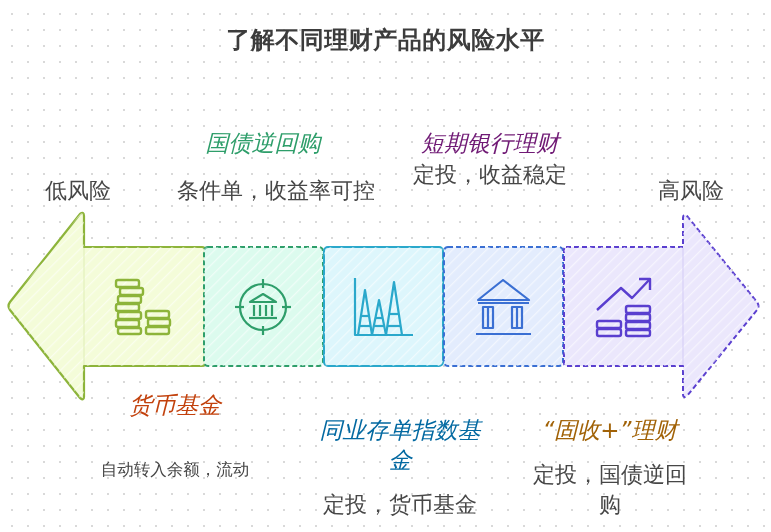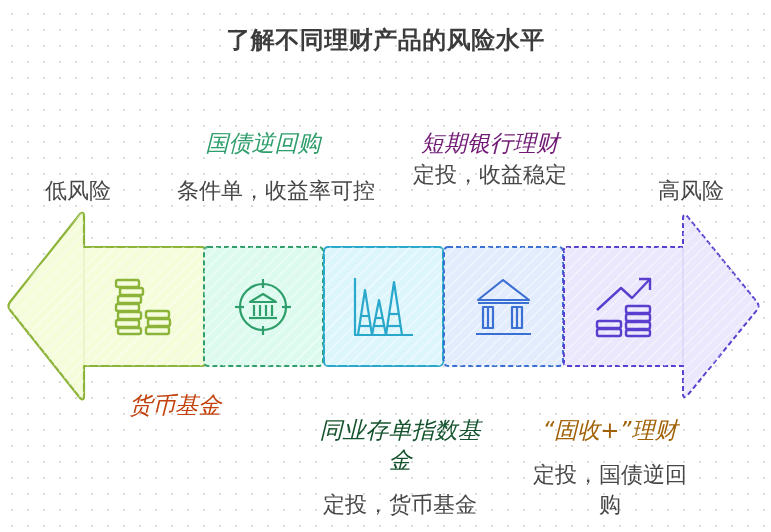--- a/index.html
+++ b/index.html
@@ -124,22 +124,23 @@
 </svg>
 
 <div class="abs head" style="left:188px;top:128px;width:150px;color:#2e9e6a;">国债逆回购</div>
 <div class="abs lbl" style="left:188px;top:176px;width:200px;margin-left:-12px;">条件单，收益率可控</div>
 
 <div class="abs head" style="left:405px;top:128px;width:170px;color:#701a75;">短期银行理财</div>
 <div class="abs lbl" style="left:405px;top:160px;width:170px;">定投，收益稳定</div>
 
 <div class="abs head" style="left:90px;top:390px;width:170px;color:#c2410c;">货币基金</div>
 <div class="abs desc" style="left:80px;top:458px;width:190px;">
+  <div>自动转入余额，流动</div>
 </div>
 
-<div class="abs head" style="left:300px;top:415px;width:200px;color:#14532d;line-height:30px;">
+<div class="abs head" style="left:300px;top:415px;width:200px;color:#0369a1;line-height:30px;">
   <div>同业存单指数基</div>
   <div>金</div>
 </div>
 <div class="abs lbl" style="left:300px;top:490px;width:200px;">定投，货币基金</div>
 
 <div class="abs head" style="left:530px;top:415px;width:160px;color:#a16207;">“固收+”理财</div>
 <div class="abs lbl" style="left:530px;top:460px;width:160px;">定投，国债逆回购</div>
 
 </body></html>

